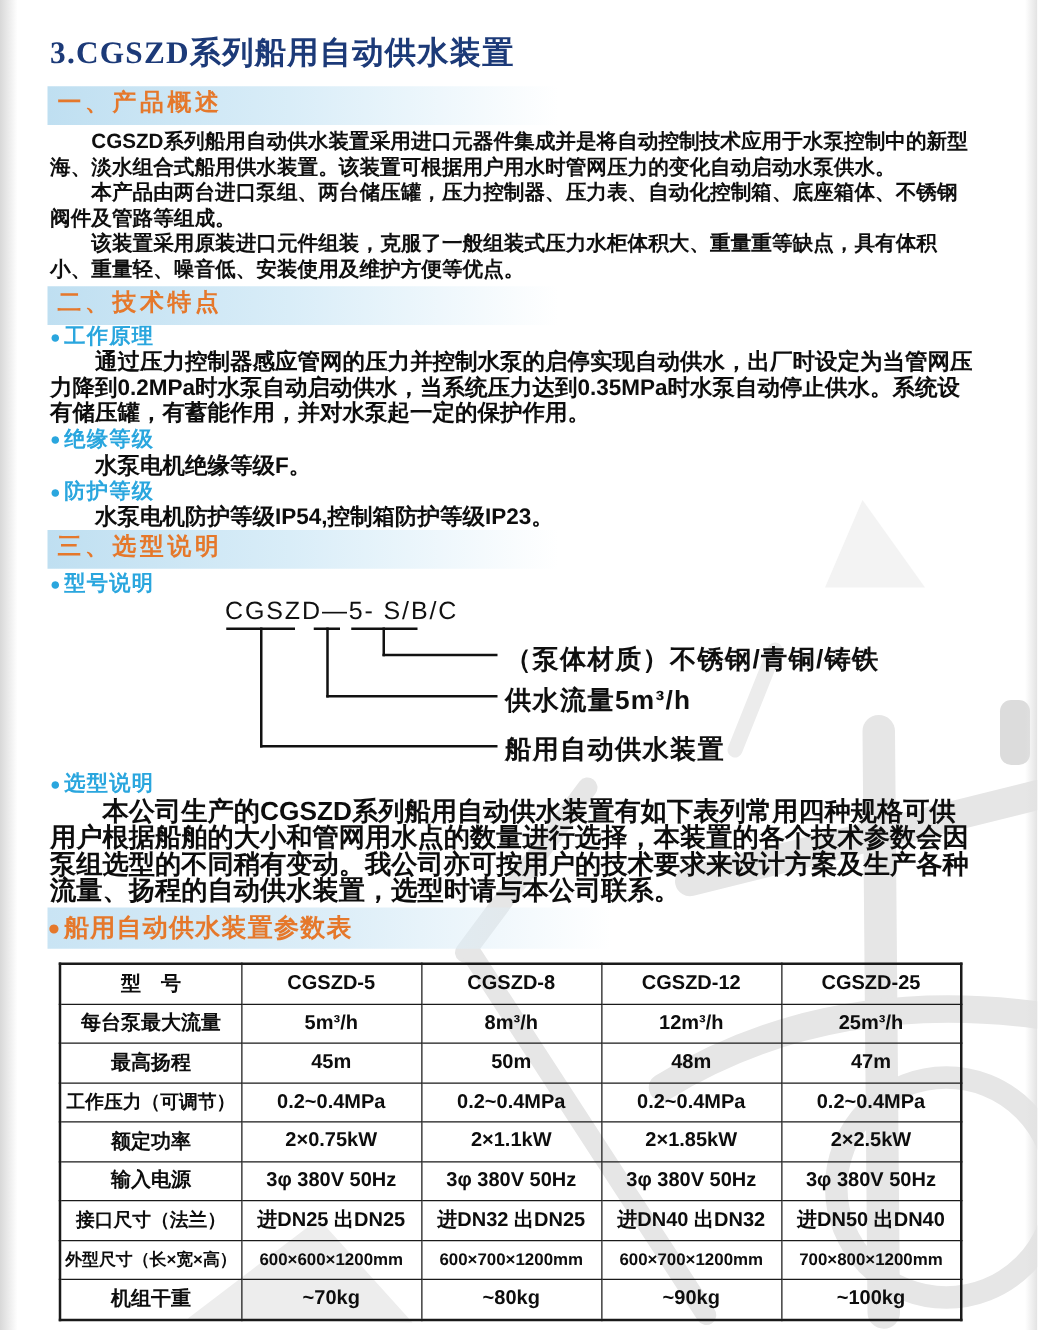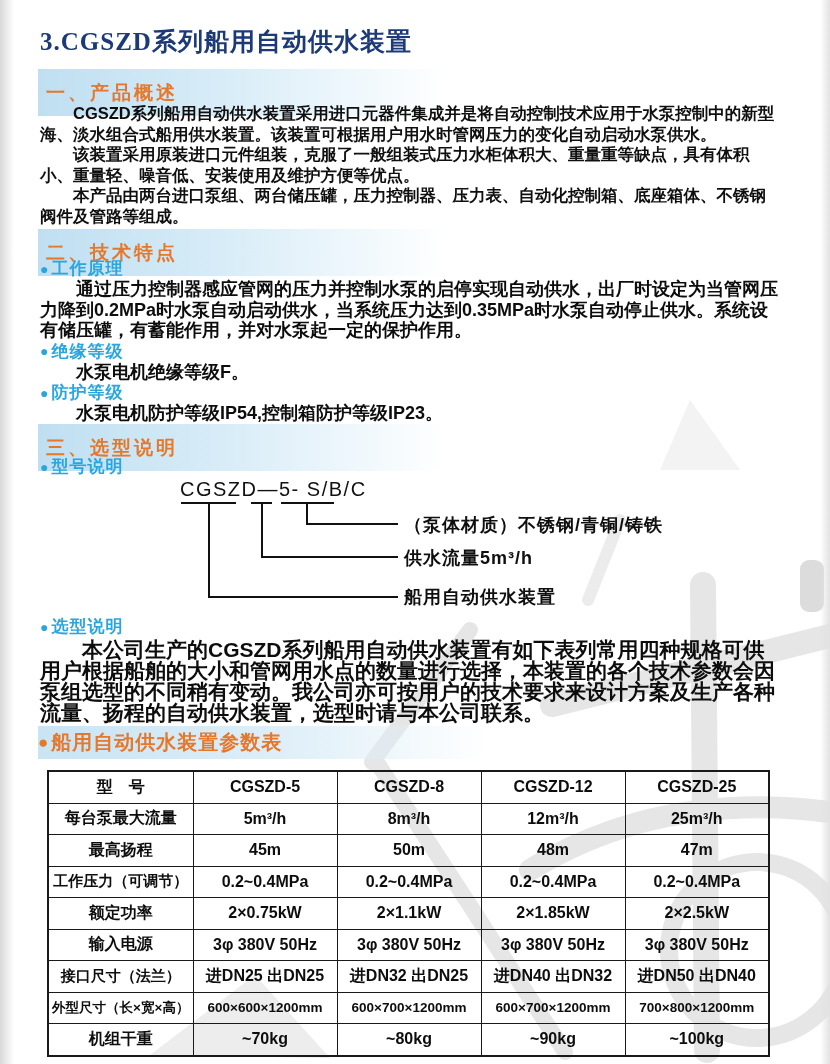--- a/index.html
+++ b/index.html
@@ -17,23 +17,23 @@
     background:linear-gradient(to left,#e2e2e2,rgba(255,255,255,0));z-index:2;}
   .watermark{position:absolute;left:0;top:0;z-index:0;}
   .content{position:absolute;left:0;top:13px;width:830px;height:1064px;z-index:1;}
 
   .doc-title{
     position:absolute;left:40px;top:12px;
     font-family:"Liberation Serif","DejaVu Serif",serif;
     font-weight:bold;font-size:25px;color:#1c3a78;letter-spacing:1px;
   }
   .section-bar{
-    position:absolute;left:38px;height:47px;width:430px;
+    position:absolute;left:38px;height:31px;width:430px;
     background:linear-gradient(to right,#bfdff1 0%,#d9edf8 45%,rgba(255,255,255,0) 95%);
-    display:flex;align-items:center;
+    display:flex;align-items:flex-start;
   }
   .section-bar .sec-text{
     font-size:19px;font-weight:bold;color:#e5782b;letter-spacing:3px;padding-left:8px;
   }
   .bar-1{top:56px;}
   .bar-2{top:216px;}
   .bar-3{top:411px;}
 
   .body-block{
     position:absolute;left:40px;width:740px;
@@ -58,21 +58,21 @@
   .sel-block .b-body{font-size:21px;font-weight:bold;line-height:21px;margin:2px 0 0 0;text-indent:2em;}
 
   
   .model-text{
     position:absolute;left:180px;top:465px;
     font-size:20px;letter-spacing:1.5px;color:#111;font-weight:normal;
   }
   .dline{position:absolute;background:#111;}
   .diagram-label{
     position:absolute;left:404px;
-    font-size:18px;font-weight:bold;color:#0f0f0f;letter-spacing:1px;white-space:nowrap;
+    font-size:21px;font-weight:bold;color:#0f0f0f;letter-spacing:1px;white-space:nowrap;
   }
 
   .table-heading-bar{
     position:absolute;left:38px;top:713px;height:33px;width:470px;
     background:linear-gradient(to right,#c9e4f4 0%,#ddeef8 50%,rgba(255,255,255,0) 96%);
     display:flex;align-items:center;
   }
   .table-heading-bar .th-text{
     font-size:20px;font-weight:bold;color:#e5782b;letter-spacing:1px;
   }
@@ -120,22 +120,22 @@
 
   <div class="content">
 
     <div class="doc-title">3.CGSZD系列船用自动供水装置</div>
 
     <div class="section-bar bar-1">
       <span class="sec-text">一、产品概述</span>
     </div>
     <div class="body-block sec1-body">
       <p>CGSZD系列船用自动供水装置采用进口元器件集成并是将自动控制技术应用于水泵控制中的新型海、淡水组合式船用供水装置。该装置可根据用户用水时管网压力的变化自动启动水泵供水。</p>
+      <p>本产品由两台进口泵组、两台储压罐，压力控制器、压力表、自动化控制箱、底座箱体、不锈钢阀件及管路等组成。</p>
       <p>该装置采用原装进口元件组装，克服了一般组装式压力水柜体积大、重量重等缺点，具有体积小、重量轻、噪音低、安装使用及维护方便等优点。</p>
-      <p>本产品由两台进口泵组、两台储压罐，压力控制器、压力表、自动化控制箱、底座箱体、不锈钢阀件及管路等组成。</p>
     </div>
 
     <div class="section-bar bar-2">
       <span class="sec-text">二、技术特点</span>
     </div>
     <div class="tech-block">
       <div class="bullet-line">
         <span class="dot dot-blue">●</span>
         <span class="bullet-label">工作原理</span>
       </div>

